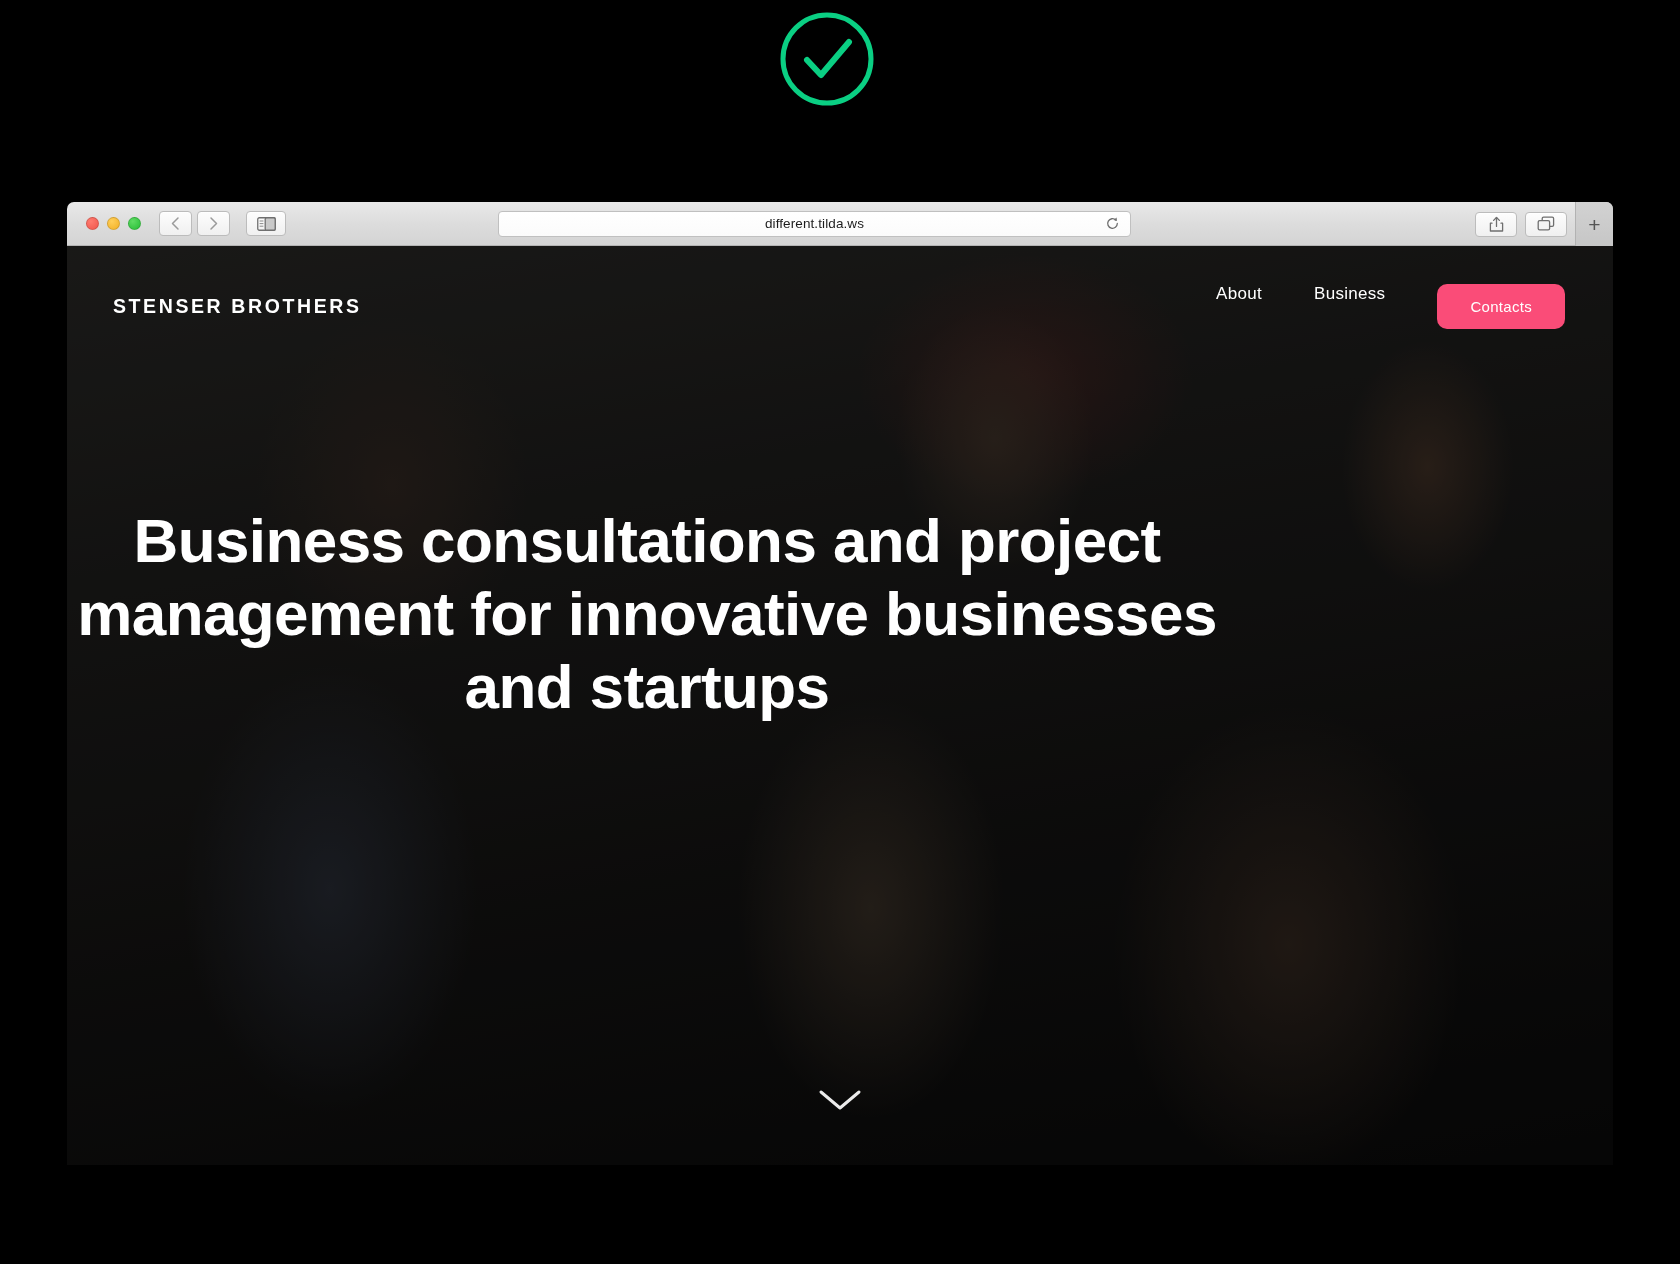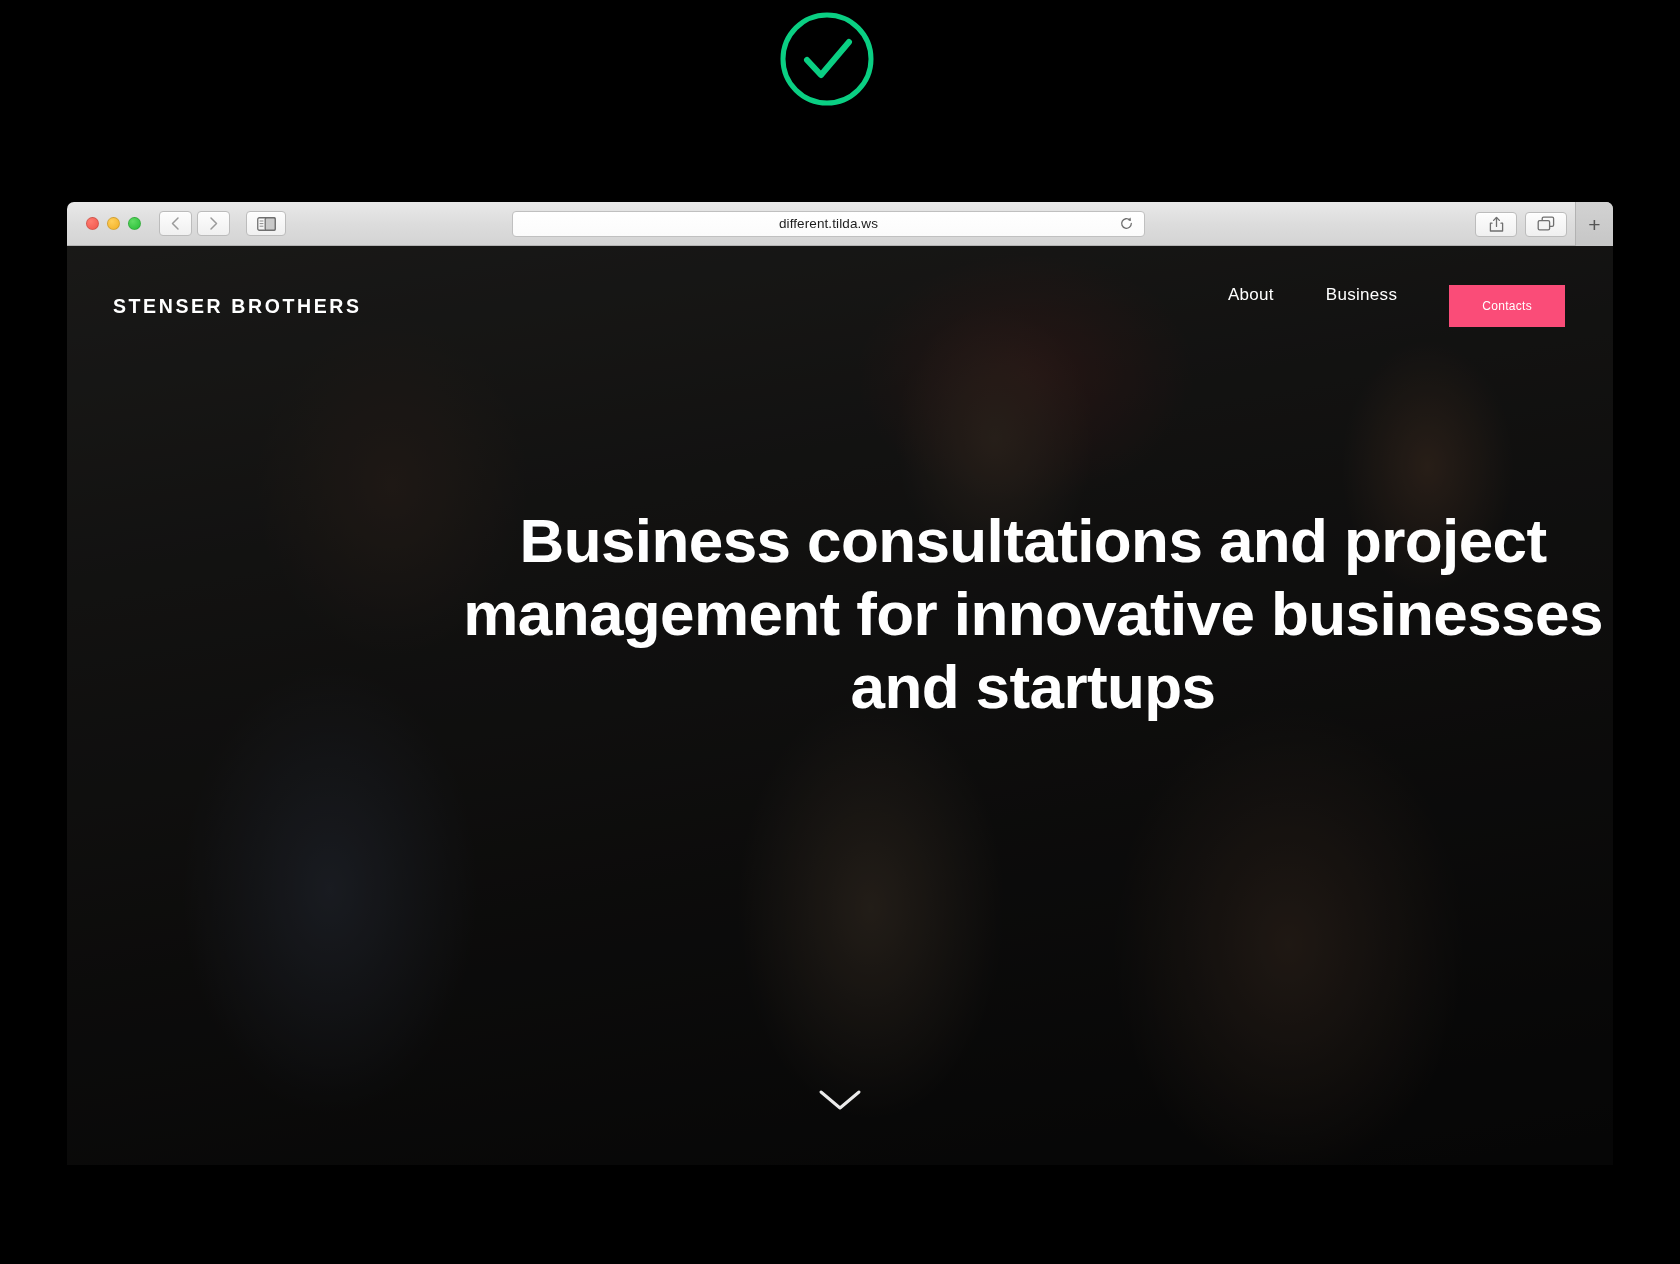--- a/index.html
+++ b/index.html
@@ -68,21 +68,21 @@
     align-items: center;
     justify-content: center;
     box-shadow: 0 1px 0 rgba(255,255,255,0.7) inset;
   }
   .navgroup { display: flex; gap: 5px; margin-right: 16px; }
   .navgroup .tb-btn { width: 33px; }
   .tb-btn.sidebar-btn { width: 40px; }
 
   #url-field {
     position: absolute;
-    left: 445px;
+    left: 431px;
     width: 633px;
     height: 26px;
     background: linear-gradient(to bottom, #ffffff, #fbfbfb);
     border: 1px solid #c0c0c0;
     border-radius: 4px;
     display: flex;
     align-items: center;
     justify-content: center;
   }
   #url-text {
@@ -170,38 +170,38 @@
     color: #ffffff;
     font-size: 17px;
     letter-spacing: 0.3px;
     margin-right: 52px;
     text-decoration: none;
     cursor: pointer;
   }
   #nav-cta {
     background: #fa4c78;
     color: #ffffff;
-    font-size: 12px;
+    font-size: 15px;
     border: none;
-    border-radius: 0;
+    border-radius: 10px;
     padding: 14px 33px;
     letter-spacing: 0.3px;
     cursor: pointer;
     font-family: "Liberation Sans", sans-serif;
   }
 
   #hero-content {
     position: absolute;
     left: 0; right: 0;
     top: 0;
     height: 100%;
     z-index: 3;
     display: flex;
     flex-direction: column;
-    align-items: flex-end;
+    align-items: flex-start;
     justify-content: flex-start;
     padding-top: 258px;
   }
   #hero-title {
     color: #ffffff;
     font-size: 62px;
     font-weight: 700;
     line-height: 1.18;
     text-align: center;
     max-width: 1160px;

